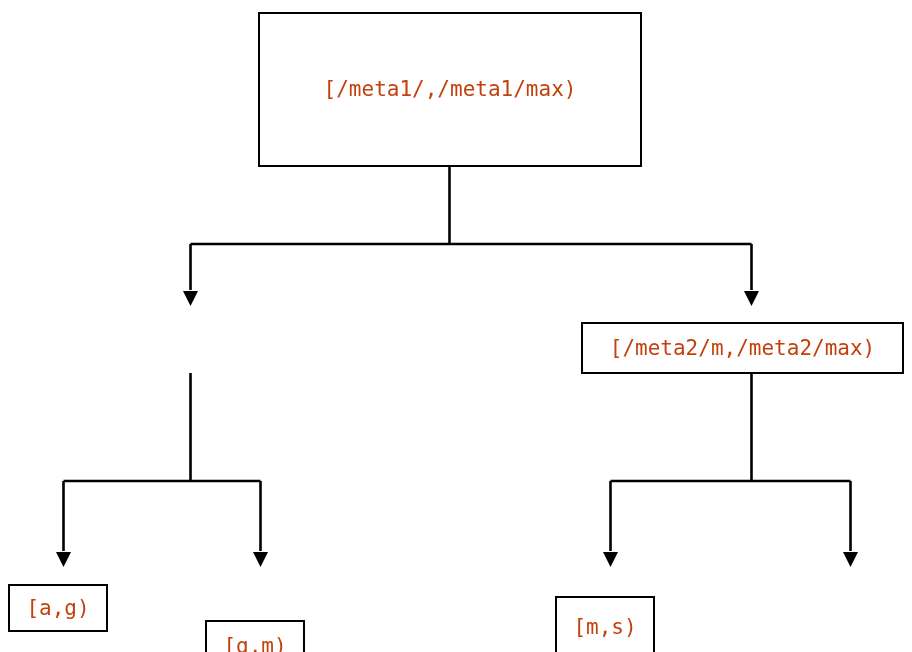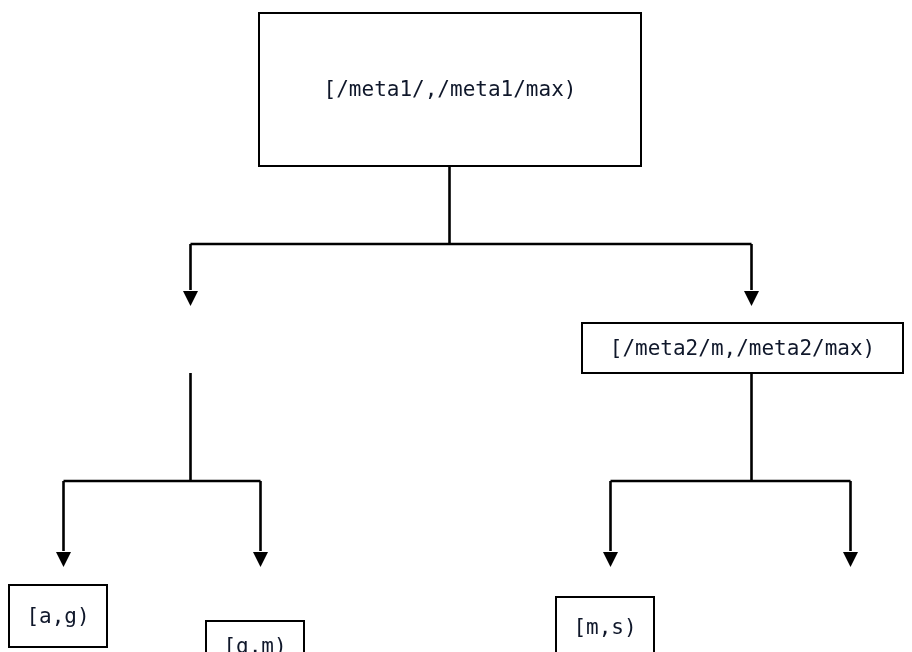--- a/index.html
+++ b/index.html
@@ -25,21 +25,21 @@
     pointer-events: none;
   }
   .tree-node {
     position: absolute;
     box-sizing: border-box;
     border: 2px solid #000000;
     background: #ffffff;
     display: flex;
     align-items: center;
     justify-content: center;
-    color: #0f172a;
+    color: #c2410c;
     white-space: pre;
   }
   .node-label {
     display: block;
     line-height: 1;
     letter-spacing: 0px;
   }
   .level-root .node-label { font-size: 21px; }
   .level-mid  .node-label { font-size: 21px; }
   .level-leaf .node-label { font-size: 21px; }
@@ -91,21 +91,21 @@
 
   <div class="tree-node level-root" style="left:258px; top:12px; width:384px; height:155px;">
     <span class="node-label">[/meta1/,/meta1/max)</span>
   </div>
 
 
   <div class="tree-node level-mid" style="left:581px; top:322px; width:323px; height:52px;">
     <span class="node-label">[/meta2/m,/meta2/max)</span>
   </div>
 
-  <div class="tree-node level-leaf" style="left:8px; top:584px; width:100px; height:64px;">
+  <div class="tree-node level-leaf" style="left:8px; top:584px; width:100px; height:48px;">
     <span class="node-label">[a,g)</span>
   </div>
 
   <div class="tree-node level-leaf" style="left:205px; top:584px; width:100px; height:52px;margin-top:36px;">
     <span class="node-label">[g,m)</span>
   </div>
 
   <div class="tree-node level-leaf" style="left:555px; top:596px; width:100px; height:63px;">
     <span class="node-label">[m,s)</span>
   </div>

